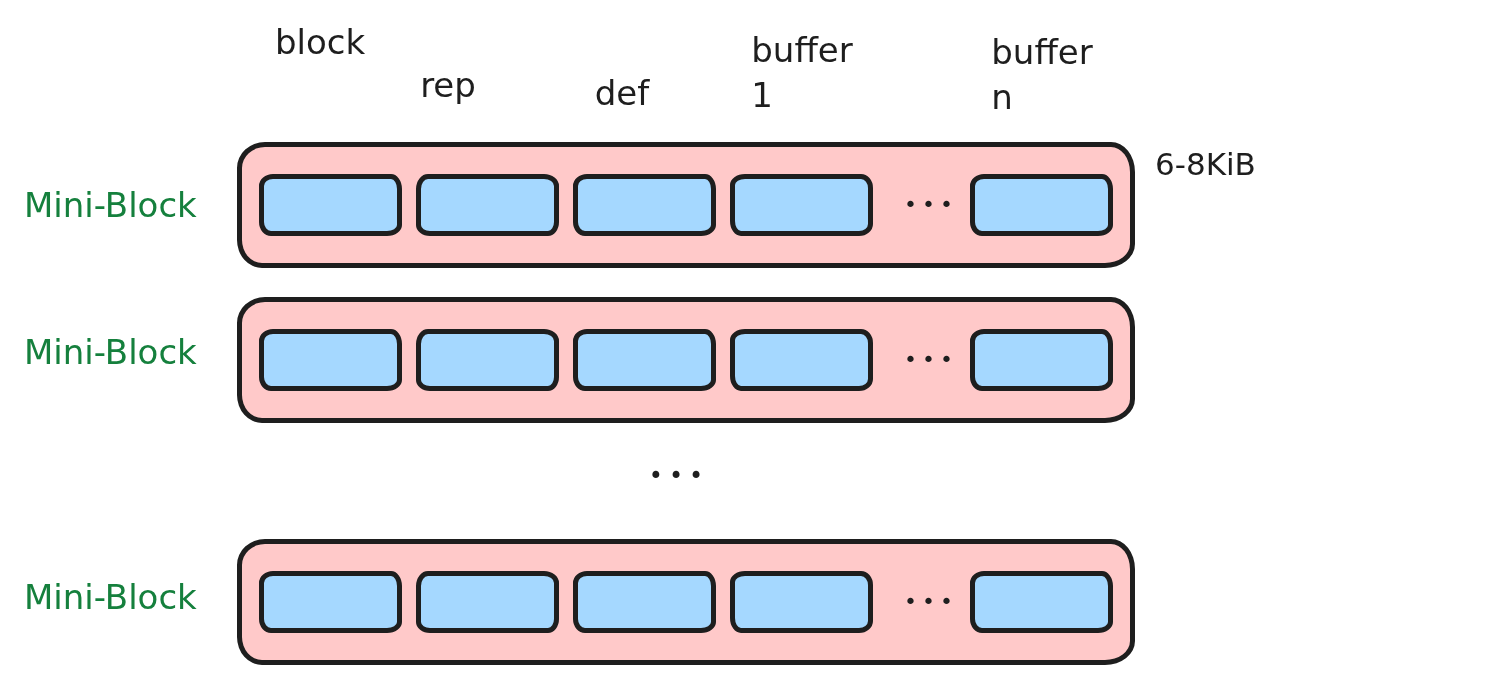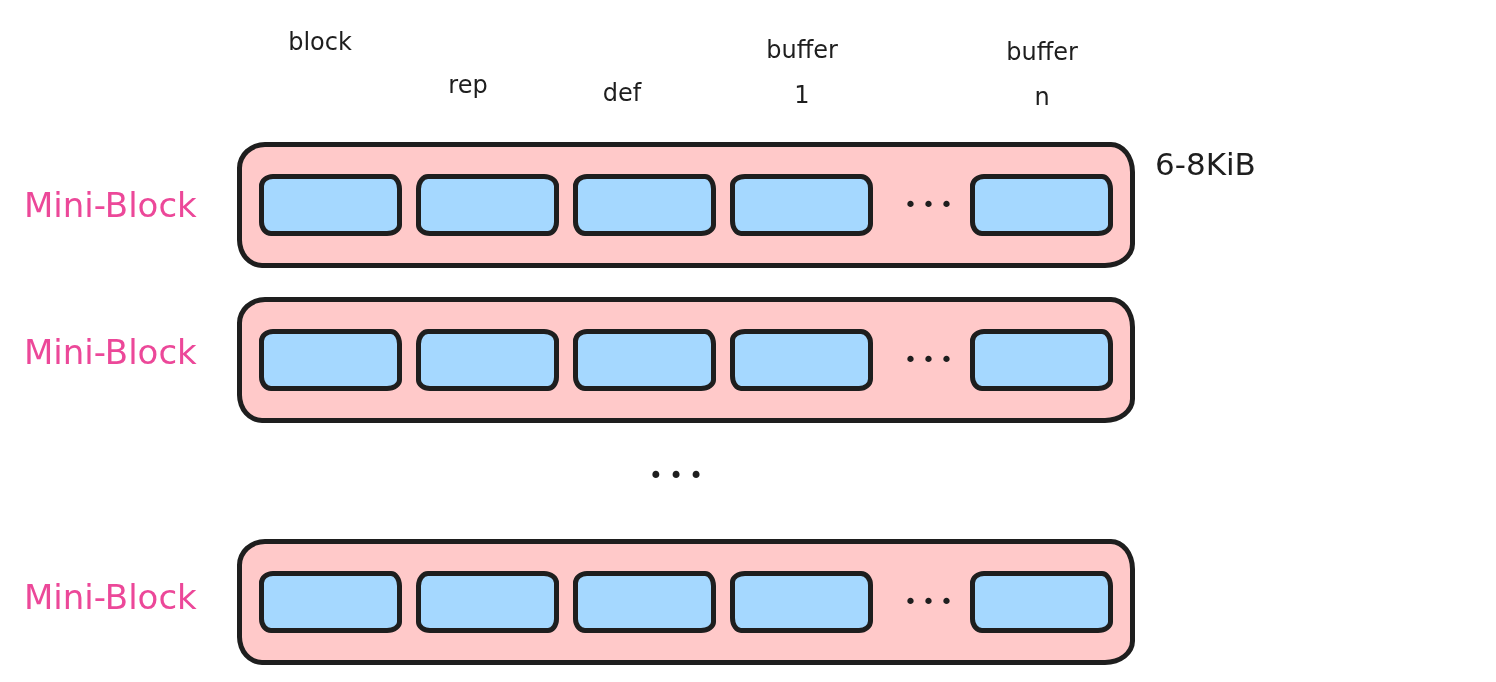--- a/index.html
+++ b/index.html
@@ -12,23 +12,23 @@
   .canvas {
     position: relative;
     width: 1496px;
     height: 682px;
     background: #ffffff;
     overflow: hidden;
   }
   
   .col-label {
     position: absolute;
-    text-align: center;
+    text-align: left;
     transform: translateX(-50%);
-    font-size: 24px;
+    font-size: 34px;
     line-height: 45px;
     white-space: nowrap;
     color: #1e1e1e;
   }
   
   .mini-block {
     position: absolute;
     left: 237px;
     width: 898px;
     height: 126px;
@@ -65,21 +65,21 @@
     color: #1e1e1e;
     text-indent: 5px;
   }
   
   .row-label {
     position: absolute;
     left: 24px;
     font-size: 34px;
     line-height: 40px;
     white-space: nowrap;
-    color: #ec4899;
+    color: #15803d;
   }
   
   .annot {
     position: absolute;
     left: 1155px;
     font-size: 31px;
     line-height: 36px;
     white-space: nowrap;
     color: #1e1e1e;
   }
@@ -97,21 +97,21 @@
   }
 </style>
 </head>
 <body>
 
 <div class="canvas">
 
   <div class="col-label" style="left:320px; top:20px">
     <div>block</div>
   </div>
-  <div class="col-label" style="left:468px; top:63px">
+  <div class="col-label" style="left:448px; top:63px">
     <div>rep</div>
   </div>
   <div class="col-label" style="left:622px; top:71px">
     <div>def</div>
   </div>
   <div class="col-label" style="left:802px; top:28px">
     <div>buffer</div>
     <div>1</div>
   </div>
   <div class="col-label" style="left:1042px; top:30px">

